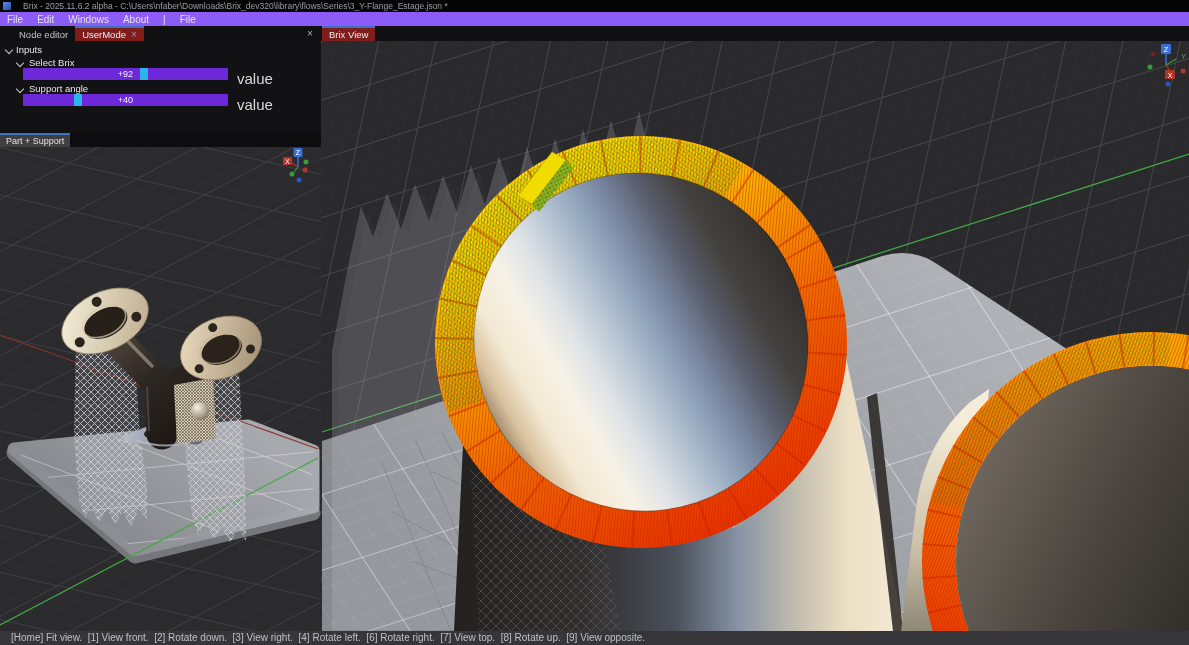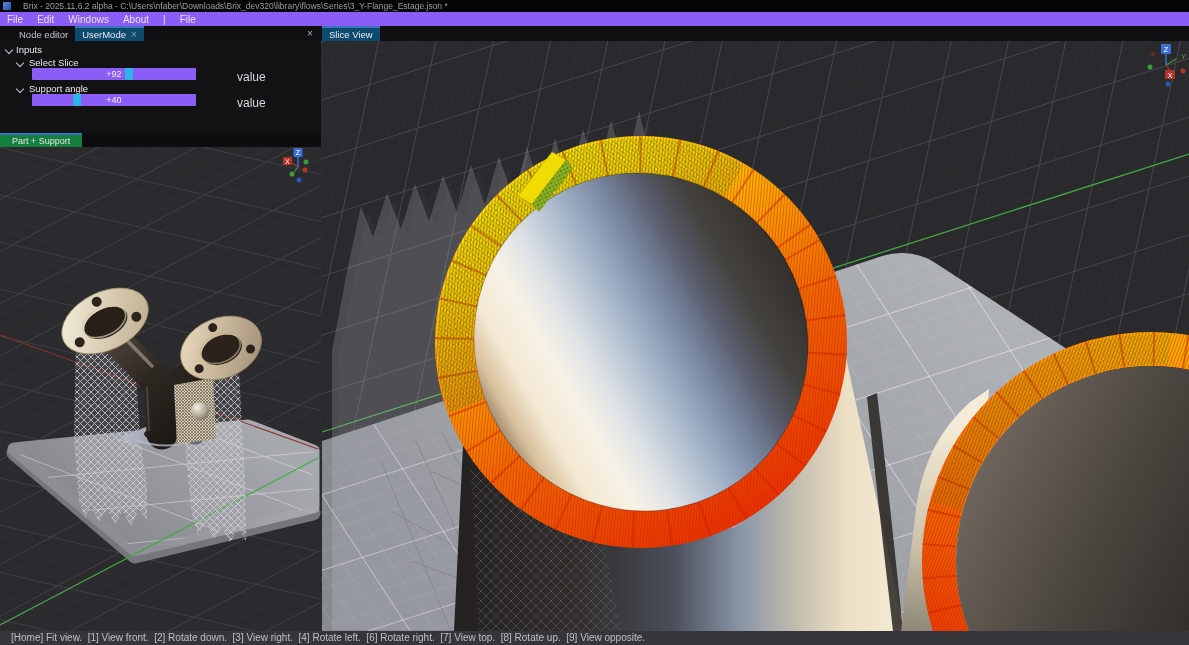--- a/index.html
+++ b/index.html
@@ -3,35 +3,35 @@
 <meta charset="utf-8">
 <style>
   html,body{margin:0;padding:0}
   body{width:1189px;height:645px;background:#151517;font-family:"Liberation Sans",sans-serif;overflow:hidden;color:#ddd;position:relative}
   .titlebar{height:12px;background:#050506;display:flex;align-items:center;gap:12px;padding:0 3px;font-size:8.5px;color:#9b9ca2}
   .appicon{width:8px;height:8px;background:linear-gradient(135deg,#5a8ae8,#2b4fa0);border-radius:1px;flex:0 0 auto}
   .menubar{height:14px;background:#8b5cf6;display:flex;align-items:center;font-size:10px;color:#e4e4e8}
   .menubar .mi{padding:0 7px;cursor:default}
   .tabstrip{height:15px;background:#101013;display:flex;align-items:flex-end;position:relative}
   .tab{height:13px;line-height:13px;font-size:9.5px;padding:0 7px;color:#c2c2c8;display:flex;align-items:center;gap:5px}
-  .tab.active{background:#0c4a6e;border-top:2px solid #3b72c4;height:13px;color:#ececf0}
+  .tab.active{background:#7f1d1d;border-top:2px solid #3b72c4;height:13px;color:#ececf0}
   .tab .x{color:#9a9aa0;font-size:10px}
   .strip-close{position:absolute;left:303px;bottom:1px;width:14px;height:12px;text-align:center;color:#aaabb0;font-size:10px;line-height:12px}
   .tab-slice{position:absolute;left:322px;bottom:0}
   .content{display:flex;height:590px}
   .leftcol{width:321px;display:flex;flex-direction:column;background:#121214}
   .nodepanel{height:92px;position:relative;background:#121214;font-size:9.5px;color:#e8e8ec}
   .chev{width:5px;height:5px;border-right:1px solid #c9c9ce;border-bottom:1px solid #c9c9ce;transform:rotate(45deg);display:inline-block;position:absolute}
   .lbl{position:absolute;white-space:nowrap}
-  .track{position:absolute;left:32px;width:164px;height:12px;background:#8b5cf6;border-radius:1px}
+  .track{position:absolute;left:23px;width:205px;height:12px;background:#6d28d9;border-radius:1px}
   .track .tval{display:block;width:100%;text-align:center;font-size:9px;line-height:12px;color:#f2f2f4}
   .handle{position:absolute;top:0;width:8px;height:12px;background:#29b6ea;border-radius:1px}
-  .vlab{position:absolute;left:237px;font-size:12px;color:#d8d8dc}
+  .vlab{position:absolute;left:237px;font-size:15px;color:#d8d8dc}
   .psbar{height:14px;background:#0d0d0f;display:flex;align-items:flex-end}
-  .pstab{height:12px;line-height:12px;font-size:9px;padding:0 12px;background:#15803d;border-top:2px solid #3b72c4;color:#e2e2e6}
+  .pstab{height:12px;line-height:12px;font-size:9px;padding:0 6px;background:#404040;border-top:2px solid #3b72c4;color:#e2e2e6}
   .view3d{display:block}
   .statusbar{height:32px;background:#36363a;font-size:10px;color:#bfc0c4;line-height:14px;padding-left:11px;white-space:pre}
 </style>
 </head>
 <body>
 
 <div class="titlebar">
   <div class="appicon"></div>
   <span>Brix - 2025.11.6.2 alpha - C:\Users\nfaber\Downloads\Brix_dev320\library\flows\Series\3_Y-Flange_Estage.json *</span>
 </div>
@@ -48,34 +48,34 @@
 <div class="tabstrip">
   <div class="tab" style="margin-left:12px">
     <span>Node editor</span>
   </div>
   <div class="tab active">
     <span>UserMode</span>
     <span class="x">×</span>
   </div>
   <div class="strip-close">×</div>
   <div class="tab active tab-slice">
-    <span>Slice View</span>
+    <span>Brix View</span>
   </div>
 </div>
 
 <div class="content">
 
   <div class="leftcol">
 
     <div class="nodepanel">
       <span class="chev" style="left:6px;top:6px"></span>
       <span class="lbl" style="left:16px;top:3px">Inputs</span>
 
       <span class="chev" style="left:17px;top:19px"></span>
-      <span class="lbl" style="left:29px;top:16px">Select Slice</span>
+      <span class="lbl" style="left:29px;top:16px">Select Brix</span>
       <div class="track" style="top:27px">
         <span class="tval">+92</span>
         <div class="handle" style="left:57%"></div>
       </div>
       <span class="vlab" style="top:29px">value</span>
 
       <span class="chev" style="left:17px;top:45px"></span>
       <span class="lbl" style="left:29px;top:42px">Support angle</span>
       <div class="track" style="top:53px">
         <span class="tval">+40</span>

